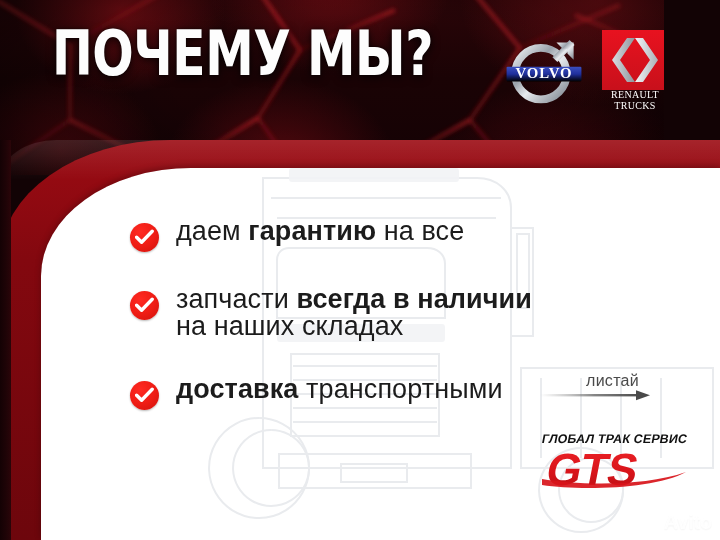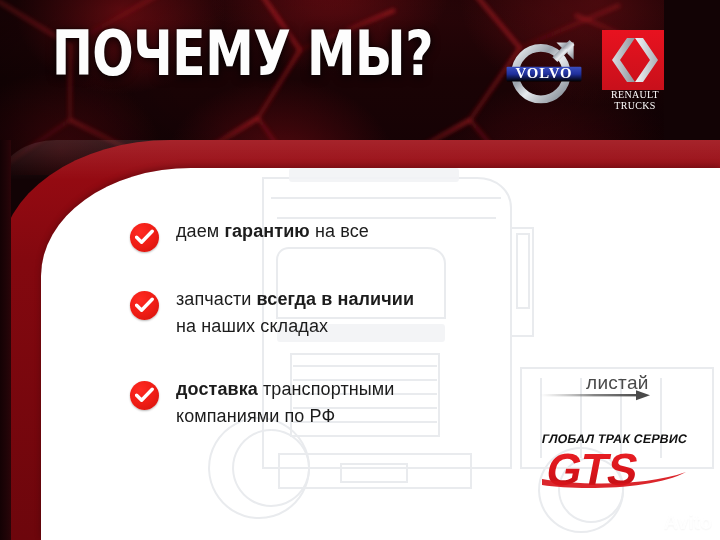--- a/index.html
+++ b/index.html
@@ -91,29 +91,29 @@
   .b3{left:89px;top:208px;}
   .chk{
     position:relative;flex:0 0 auto;width:29px;height:29px;border-radius:50%;
     background:radial-gradient(circle at 36% 30%, #ff2a22 0%, #ed1c14 55%, #cf120c 100%);
     box-shadow:0 1px 2px rgba(0,0,0,.28);
     margin-top:5px;
   }
   .chk svg{position:absolute;left:5px;top:6px;}
   .btext{
     font-family:"Liberation Sans","DejaVu Sans",sans-serif;
-    font-size:18px;line-height:26.5px;color:#1c1c1c;font-weight:400;
+    font-size:27px;line-height:26.5px;color:#1c1c1c;font-weight:400;
     letter-spacing:.1px;white-space:nowrap;
   }
   .btext b{font-weight:700;}
 
   
   .swipe{position:absolute;left:586px;top:372px;width:120px;z-index:6;}
   .swipe-label{
-    font-size:19px;color:#4a4a4a;letter-spacing:.3px;text-align:left;
+    font-size:16px;color:#4a4a4a;letter-spacing:.3px;text-align:left;
     font-family:"Liberation Sans","DejaVu Sans",sans-serif;
   }
   .swipe-arrow{position:absolute;left:-46px;top:17px;}
 
   
   .gts{position:absolute;left:536px;top:432px;width:170px;height:58px;z-index:6;}
   .gts-top{
     position:absolute;left:6px;top:0;
     font-family:"Liberation Sans","DejaVu Sans",sans-serif;
     font-weight:700;font-size:12.4px;letter-spacing:.2px;color:#111;
@@ -286,21 +286,20 @@
       </div>
 
       <div class="bullet b3">
         <span class="chk">
           <svg width="19" height="17" viewBox="0 0 19 17">
             <path d="M1.6,8.2 L6.6,13.2 L17.2,2.2" fill="none" stroke="#fff" stroke-width="3.4" stroke-linecap="round" stroke-linejoin="round"></path>
           </svg>
         </span>
         <span class="btext">
           <b>доставка</b><span> транспортными</span><br>
-          <span>компаниями по РФ</span>
         </span>
       </div>
 
     </div>
   </div>
   <div class="panel-shadow"></div>
 
   <div class="swipe">
     <div class="swipe-label">листай</div>
     <svg class="swipe-arrow" width="112" height="14" viewBox="0 0 112 14">

